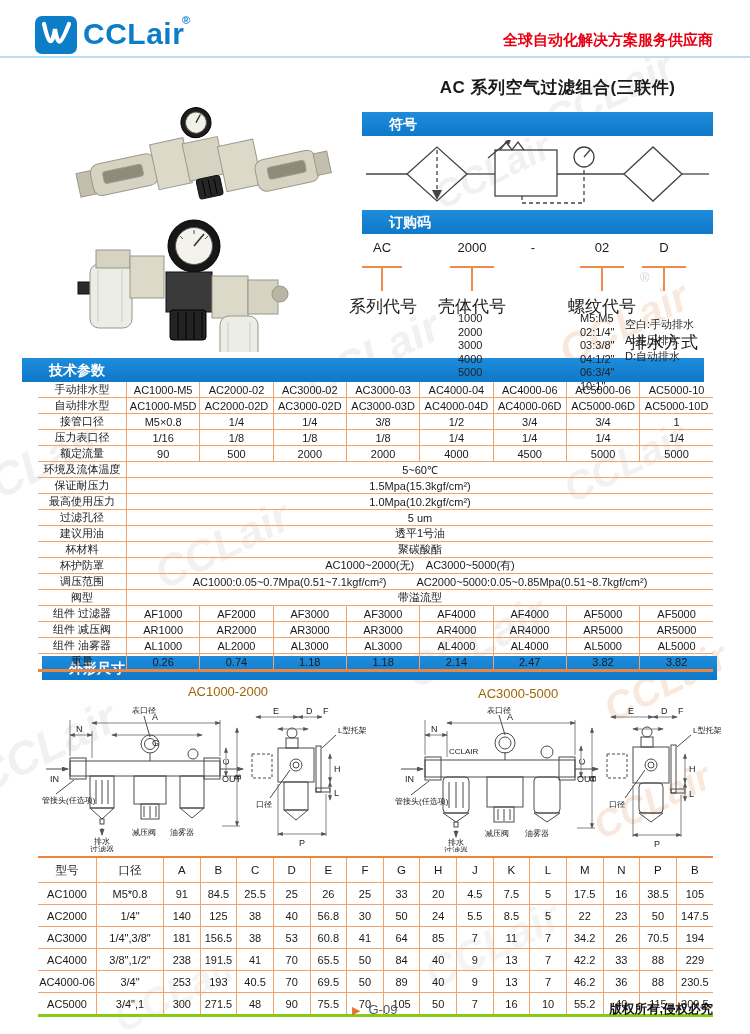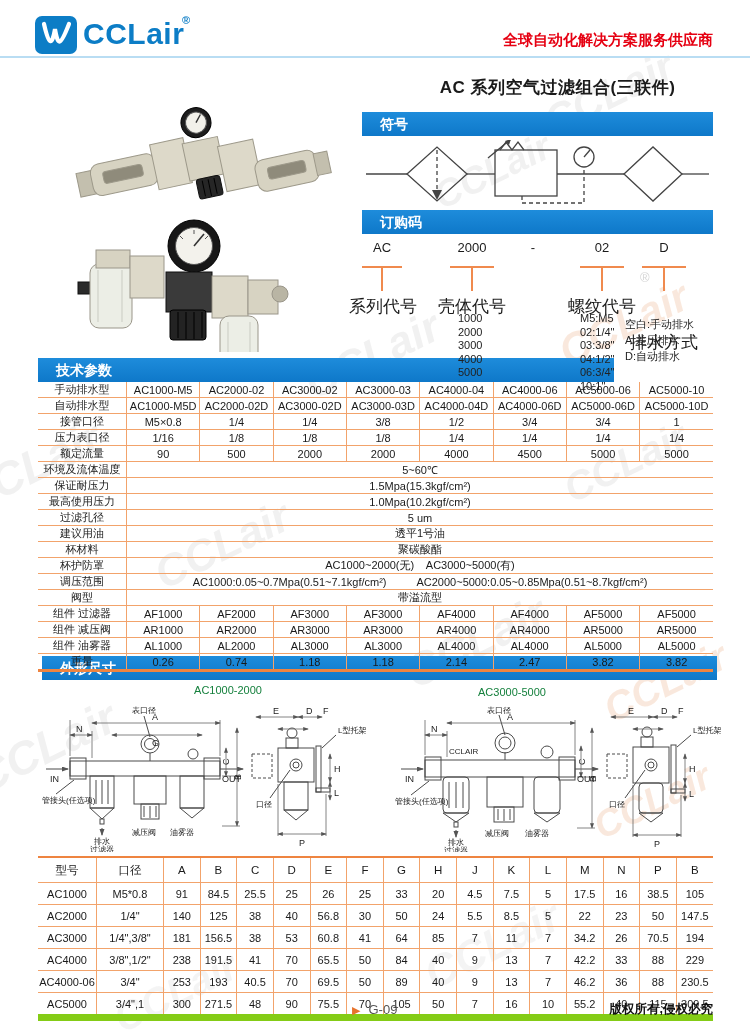--- a/index.html
+++ b/index.html
@@ -12,52 +12,52 @@
   .wm-r{position:absolute;color:#aaa;opacity:.5;font-size:13px;transform:none;font-style:normal;}
   
   .logo-ico{position:absolute;left:35px;top:16px;width:42px;height:38px;background:#0c7dc6;border-radius:7px;}
   .logo-txt{position:absolute;left:83px;top:17px;font-size:30px;font-weight:bold;color:#0c7dc6;letter-spacing:.5px;}
   .logo-reg{position:absolute;left:182px;top:14px;font-size:11px;color:#0c7dc6;font-weight:bold;}
   .tagline{position:absolute;right:37px;top:31px;font-size:15px;font-weight:bold;color:#e60012;}
   .divider{position:absolute;left:0;top:56px;width:750px;height:2px;background:#b9ddf3;}
   .title{position:absolute;left:400px;top:76px;width:315px;text-align:center;font-size:17px;font-weight:bold;letter-spacing:.5px;}
   
   .bar{position:absolute;height:24px;background:linear-gradient(#1e8cdb,#0e78c9);color:#fff;font-weight:bold;
-       font-size:14px;line-height:24px;padding-left:18px;box-sizing:border-box;}
+       font-size:14px;line-height:24px;padding-left:27px;box-sizing:border-box;}
   .bar-sym{left:362px;top:112px;width:351px;}
   .bar-ord{left:362px;top:210px;width:351px;}
-  .bar-tech{left:38px;top:358px;width:576px;}
+  .bar-tech{left:22px;top:358px;width:682px;}
   .bar-dim{left:42px;top:656px;width:675px;}
   
   .photos{position:absolute;left:40px;top:96px;}
   .symbol{position:absolute;left:362px;top:140px;}
   
   .order{position:absolute;left:362px;top:240px;width:351px;height:118px;font-size:13px;}
   .code{position:absolute;top:0;text-align:center;}
   .tbar{position:absolute;top:26px;height:0;border-top:2px solid #f08a4e;}
   .stem{position:absolute;top:27px;height:24px;border-left:2px solid #f08a4e;}
   .glabel{position:absolute;top:55px;transform:translateX(-50%);font-size:17px;font-weight:normal;white-space:nowrap;}
   .opts{position:absolute;font-size:11px;line-height:13.5px;color:#222;white-space:nowrap;}
   
   .techtbl{position:absolute;left:38px;top:382px;width:675px;border-collapse:collapse;font-size:11px;table-layout:fixed;}
   .techtbl td{border:1px solid #f2a36b;text-align:center;height:15px;padding:0 1px;overflow:hidden;}
   .techtbl tr td:first-child{border-left:none;width:86px;}
   .techtbl tr td:last-child{border-right:none;}
   .techtbl tr:first-child td{border-top:none;}
   .techtbl{border-bottom:3px solid #ee8440;}
   .techtbl .t-span{white-space:pre;}
   
-  .dwtitle{position:absolute;font-size:11px;color:#15803d;}
+  .dwtitle{position:absolute;font-size:13px;color:#a16207;}
   .dw-l{left:148px;top:684px;width:160px;text-align:center;}
   .dw-r{left:478px;top:686px;width:170px;text-align:left;}
   .draw{position:absolute;}
   svg text{font-family:"Liberation Sans",sans-serif;}
   
   .dimtbl{position:absolute;left:38px;top:856px;width:675px;border-collapse:collapse;font-size:11px;table-layout:fixed;
-          border-top:2px solid #ee8440;border-bottom:7px solid #84cc16;}
+          border-top:2px solid #ee8440;border-bottom:3px solid #84cc16;}
   .dimtbl th{border:1px solid #f2a36b;height:22px;font-weight:normal;font-size:11.5px;}
   .dimtbl td{border:1px solid #f2a36b;height:19px;text-align:center;overflow:hidden;}
   .dimtbl th:first-child,.dimtbl td:first-child{border-left:none;}
   .dimtbl th:last-child,.dimtbl td:last-child{border-right:none;}
   .dimtbl th:nth-child(1){width:56px;} .dimtbl th:nth-child(2){width:64px;}
   
   .pgmark{position:absolute;left:352px;top:1002px;font-size:13px;color:#555;}
   .pgmark .tri{color:#e8732c;font-size:11px;margin-right:8px;}
   .copyright{position:absolute;right:37px;top:1001px;font-size:12.5px;font-weight:bold;color:#111;}
 </style>

